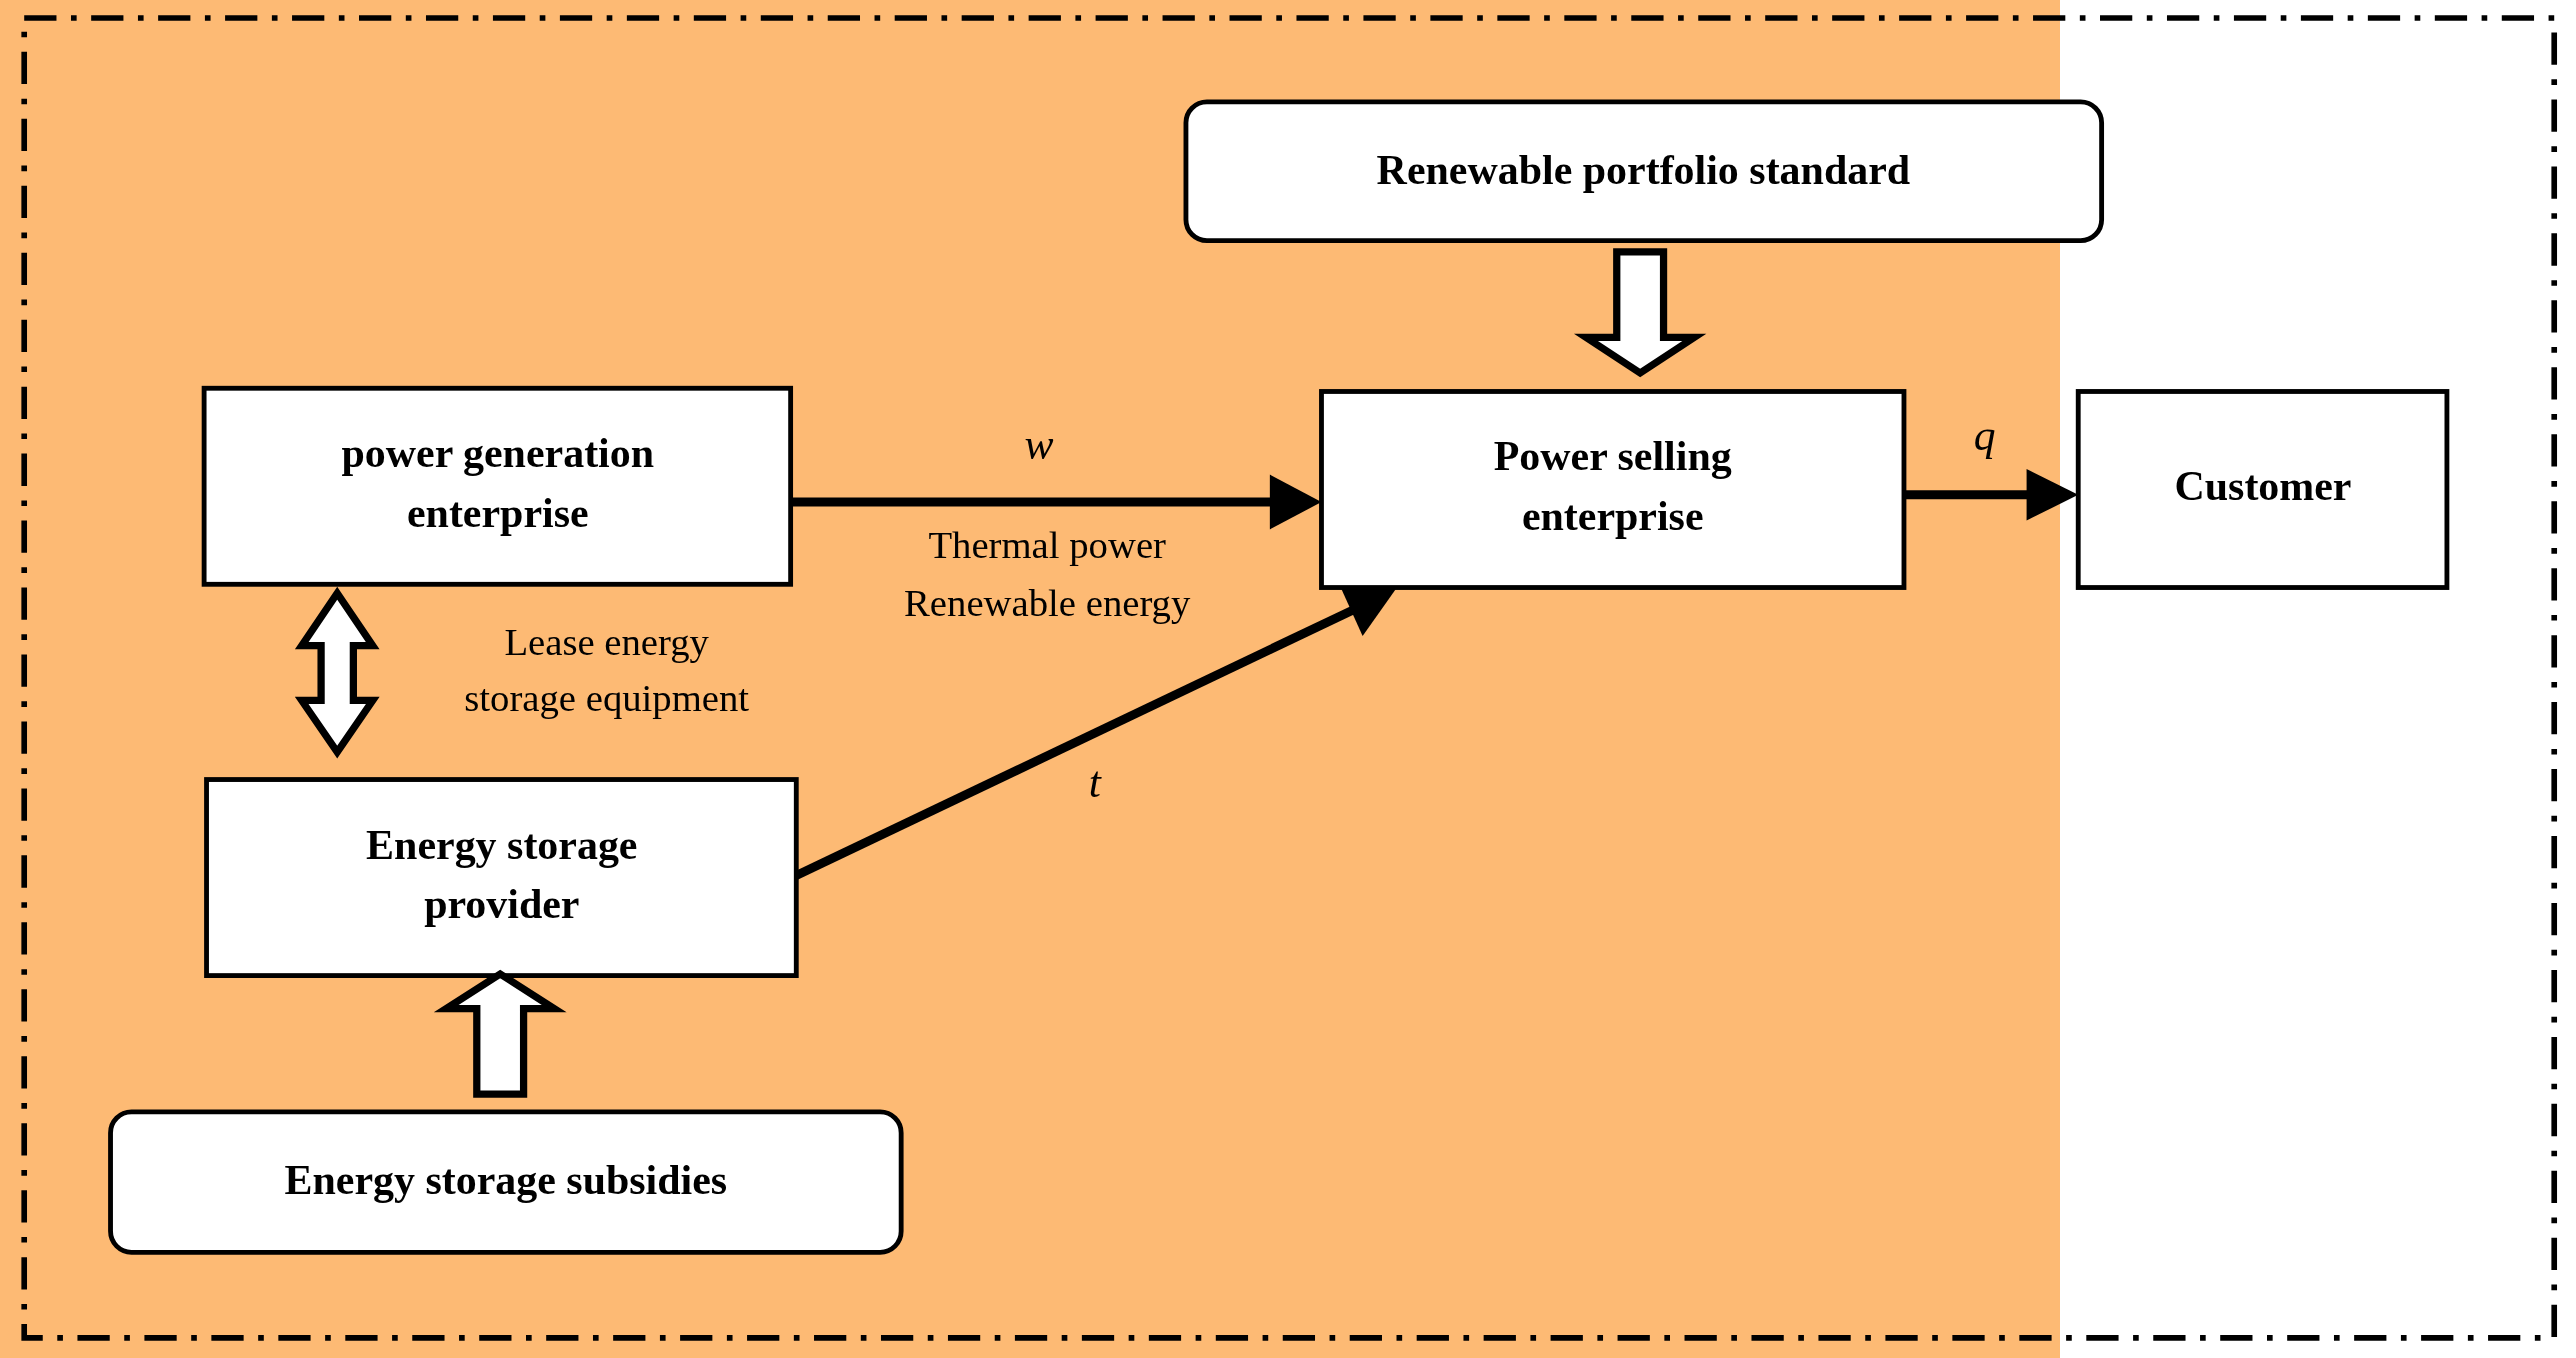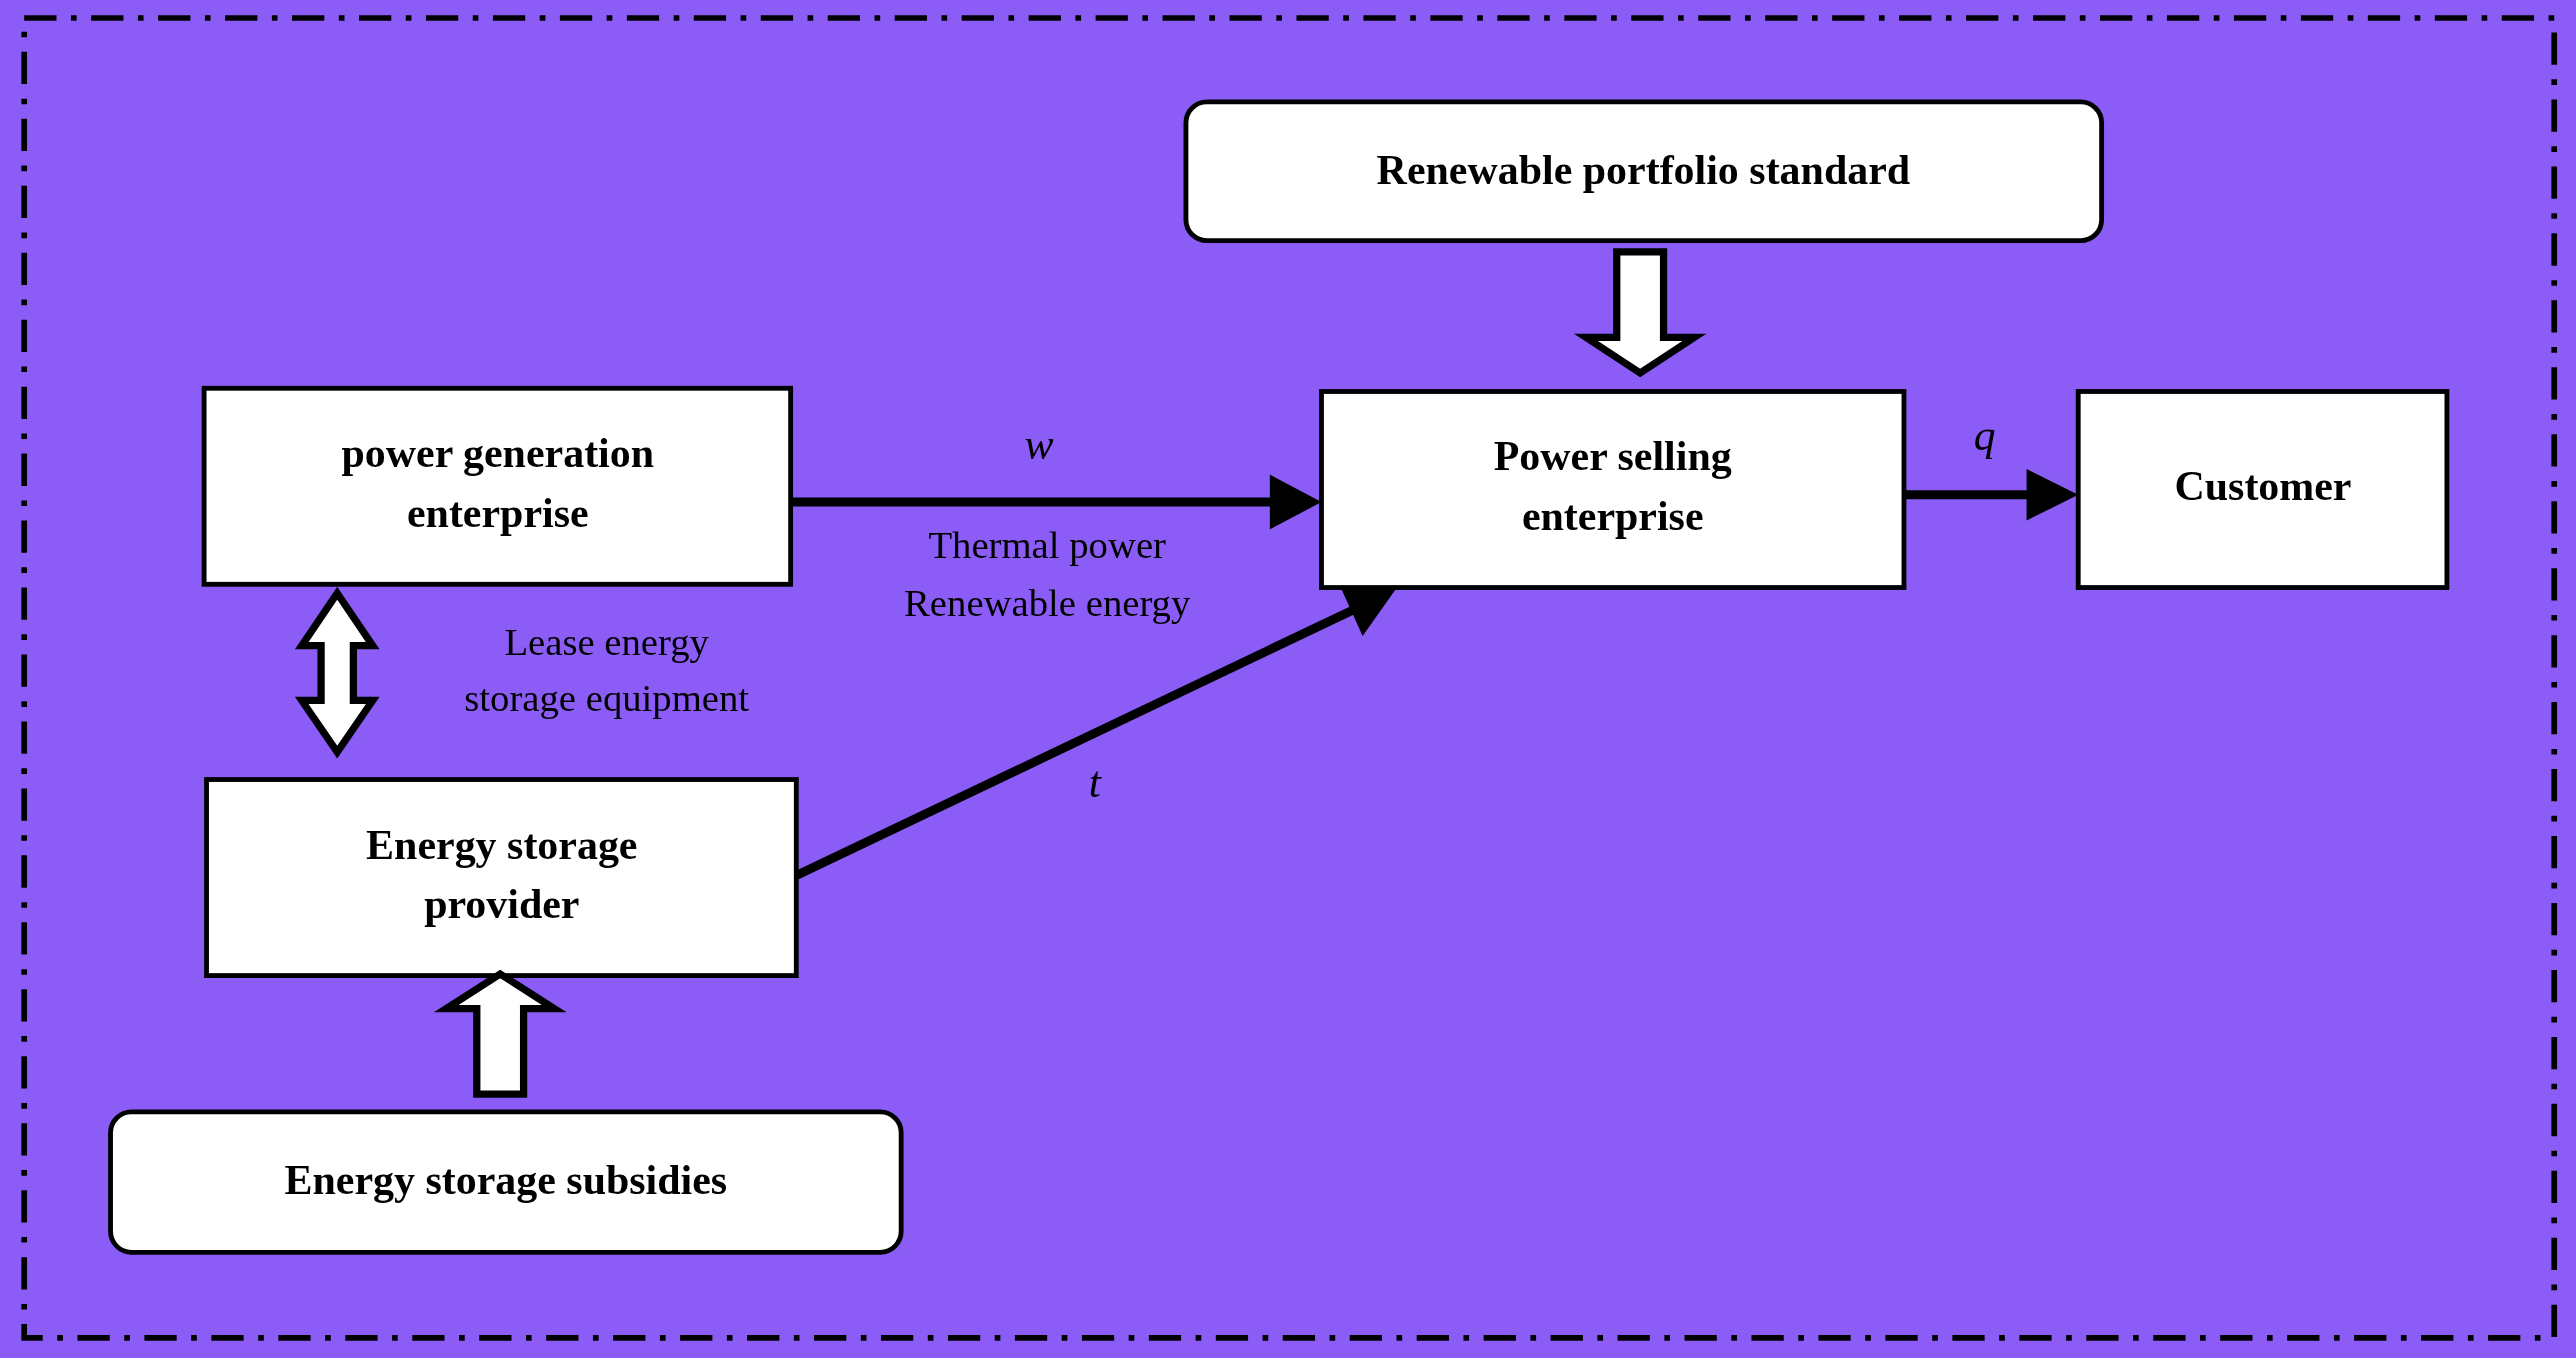--- a/index.html
+++ b/index.html
@@ -8,23 +8,23 @@
     background: #ffffff;
   }
   body {
     width: 2576px;
     height: 1359px;
     font-family: "Liberation Serif", "DejaVu Serif", serif;
     overflow: hidden;
   }
   #diagram-root {
     position: relative;
-    width: 2576px;
+    width: 2060px;
     height: 1359px;
-    background: #8b5cf6;
+    background: #fdba74;
   }
   svg.diagram-canvas {
     display: block;
     width: 2576px;
     height: 1359px;
   }
   .node-label {
     font-family: "Liberation Serif", "DejaVu Serif", serif;
     font-weight: bold;
     font-size: 52px;

